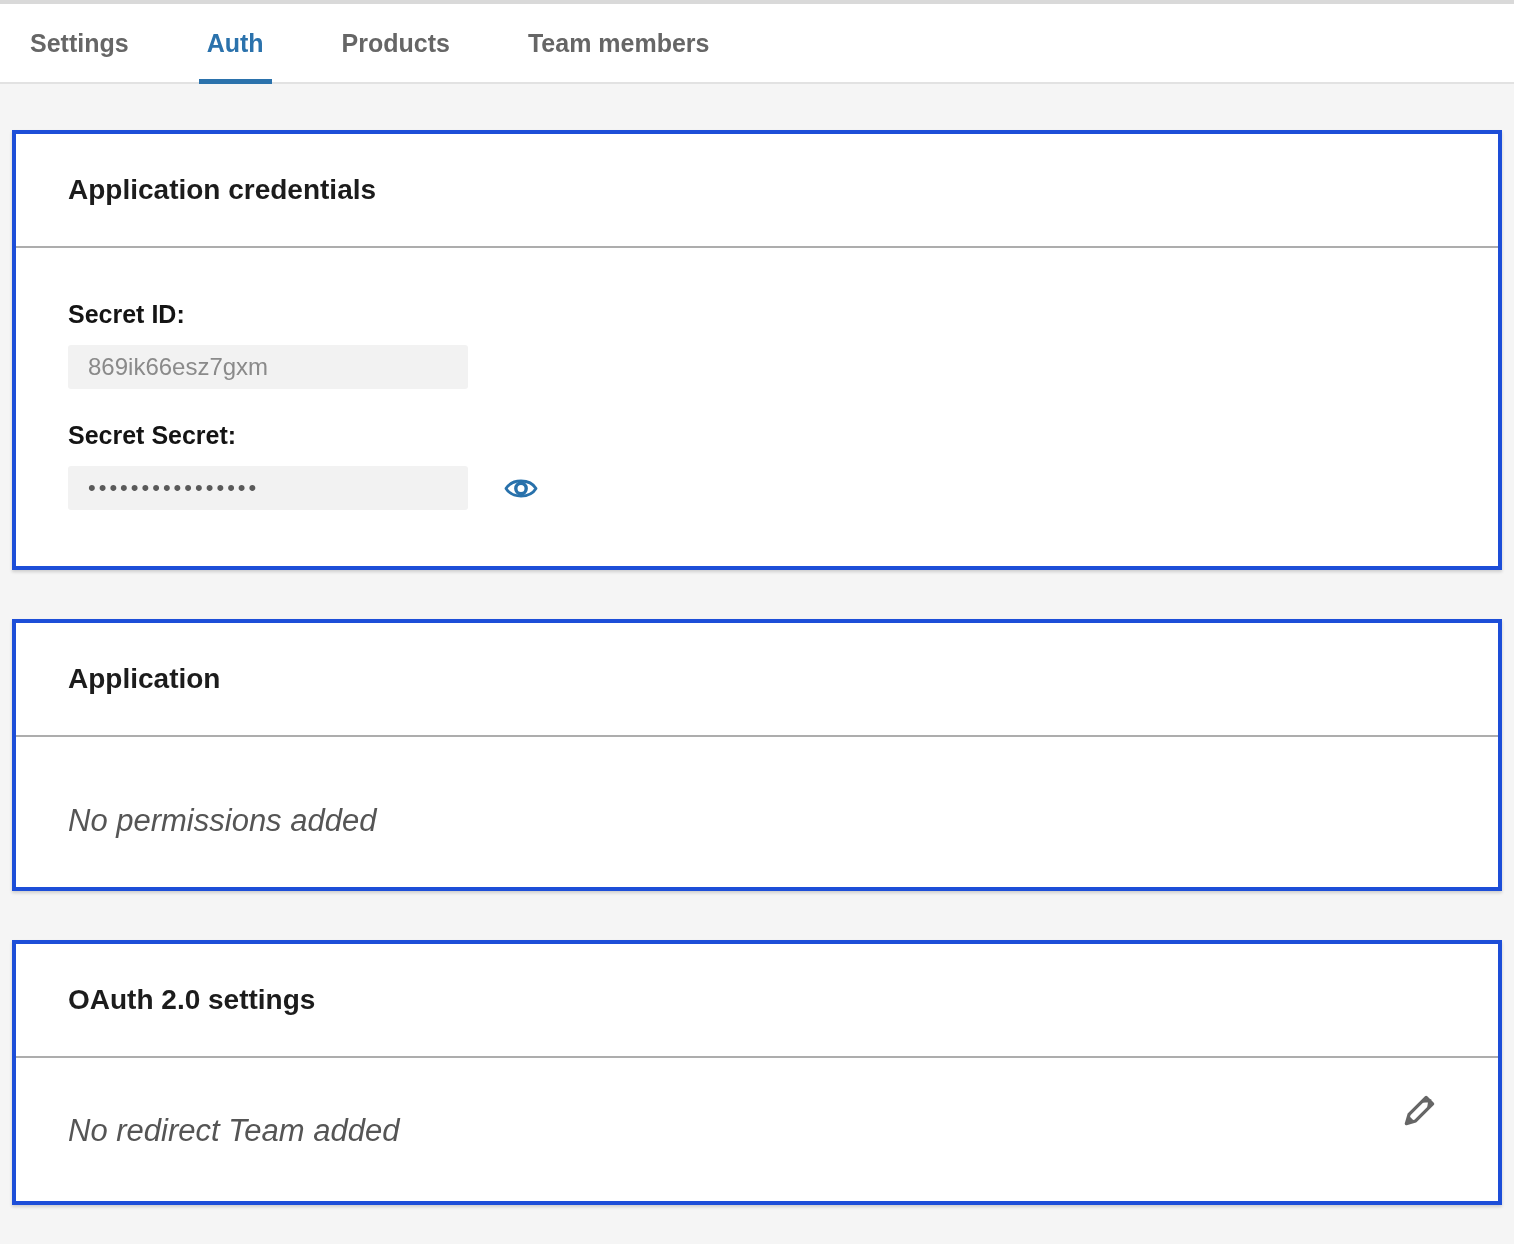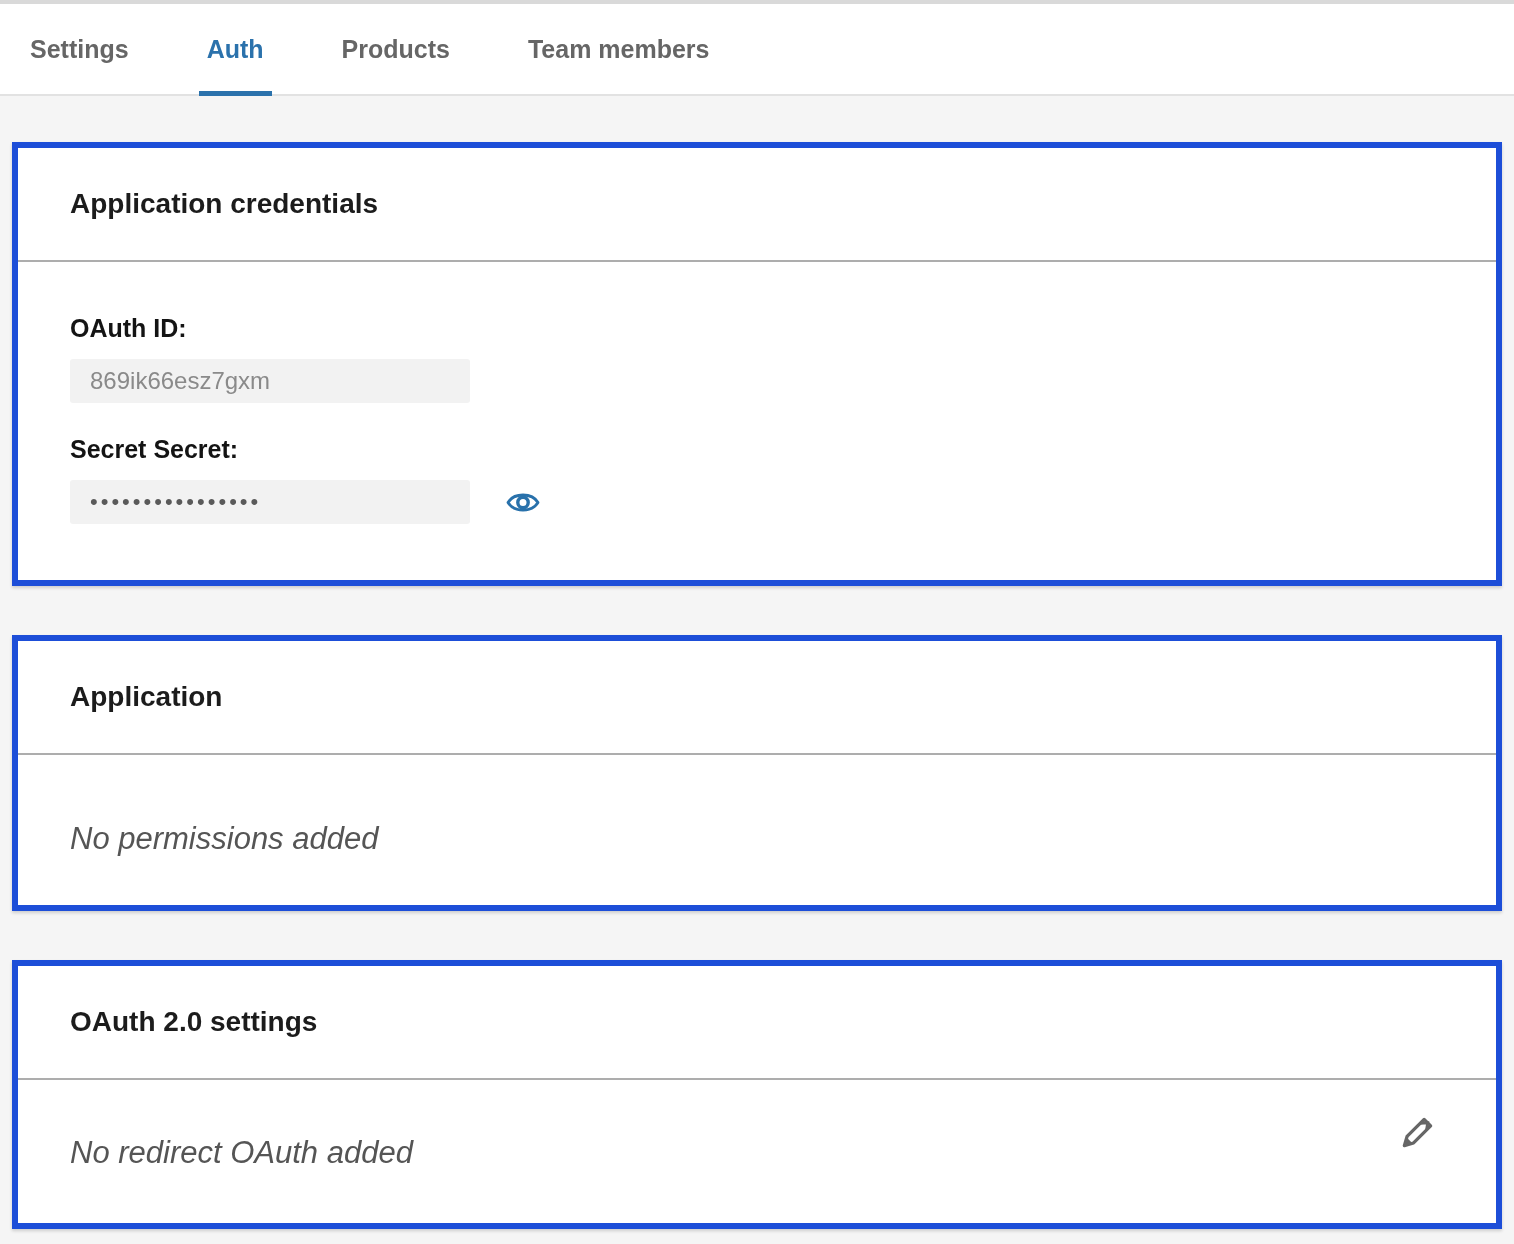--- a/index.html
+++ b/index.html
@@ -14,21 +14,21 @@
     font-family:"Liberation Sans", sans-serif;
     color:#1c1c1c;
     overflow:hidden;
   }
 
   
   .tabbar{
     background:#ffffff;
     border-top:4px solid #d9d9d9;
     border-bottom:2px solid #e2e2e2;
-    height:96px;
+    height:84px;
     display:flex;
     align-items:stretch;
     padding-left:22px;
   }
   .tab{
     position:relative;
     display:flex;
     align-items:center;
     padding:0 8px;
     margin-right:62px;
@@ -56,21 +56,21 @@
     line-height:1;
     padding:8px 13px 7px;
     border-radius:8px;
     letter-spacing:.5px;
   }
 
   
   .content{padding:46px 12px 0;}
   .card{
     background:#ffffff;
-    border:6px solid #1d4ed8;
+    border:4px solid #1d4ed8;
     box-shadow:0 2px 3px rgba(0,0,0,.16);
     margin-bottom:49px;
   }
   .card:last-child{margin-bottom:12px;}
   .card-header{padding:40px 52px;}
   .card-title{
     margin:0;
     font-size:28px;
     font-weight:700;
     color:#1c1c1c;
@@ -158,21 +158,21 @@
 
 <main class="content">
 
   <section class="card">
     <div class="card-header">
       <h2 class="card-title">Application credentials</h2>
     </div>
     <div class="divider"></div>
     <div class="card-body">
 
-      <div class="field-label">OAuth ID:</div>
+      <div class="field-label">Secret ID:</div>
       <input class="text-input" type="text" readonly="" value="869ik66esz7gxm" style="">
 
       <div class="field-label label-gap">Secret Secret:</div>
       <div class="secret-row">
         <input class="text-input secret-input" type="text" readonly="" value="••••••••••••••••" style="">
         <button class="icon-btn">
           <span style="display:inline-flex">
             <svg width="34" height="27" viewBox="0 0 34 27">
               <path d="M2 13.5 C 8 3.5, 26 3.5, 32 13.5 C 26 23.5, 8 23.5, 2 13.5 Z" fill="none" stroke="#2871ab" stroke-width="2.8" stroke-linejoin="round"></path>
               <circle cx="17" cy="13.5" r="5.2" fill="none" stroke="#2871ab" stroke-width="3.4"></circle>
@@ -194,21 +194,21 @@
     </div>
   </section>
 
   <section class="card">
     <div class="card-header">
       <h2 class="card-title">OAuth 2.0 settings</h2>
     </div>
     <div class="divider"></div>
     <div class="card-body oauth-body">
 
-      <div class="empty-note">No redirect OAuth added</div>
+      <div class="empty-note">No redirect Team added</div>
 
       <button class="icon-btn edit-btn">
         <span style="display:inline-flex">
           <svg width="46" height="46" viewBox="0 0 24 24">
             <g transform="rotate(45 12 12)">
               <path d="M9.6 3.6 h4.8 v12.6 l-2.4 4.4 l-2.4 -4.4 Z" fill="none" stroke="#666666" stroke-width="1.7" stroke-linejoin="round"></path>
               <path d="M9.6 6.6 l2.6 -3 l2.2 3" fill="none" stroke="#666666" stroke-width="1.5"></path>
               <path d="M10.6 17.2 h2.8 L12 19.9 Z" fill="#666666" stroke="#666666" stroke-width="1"></path>
             </g>
           </svg>

